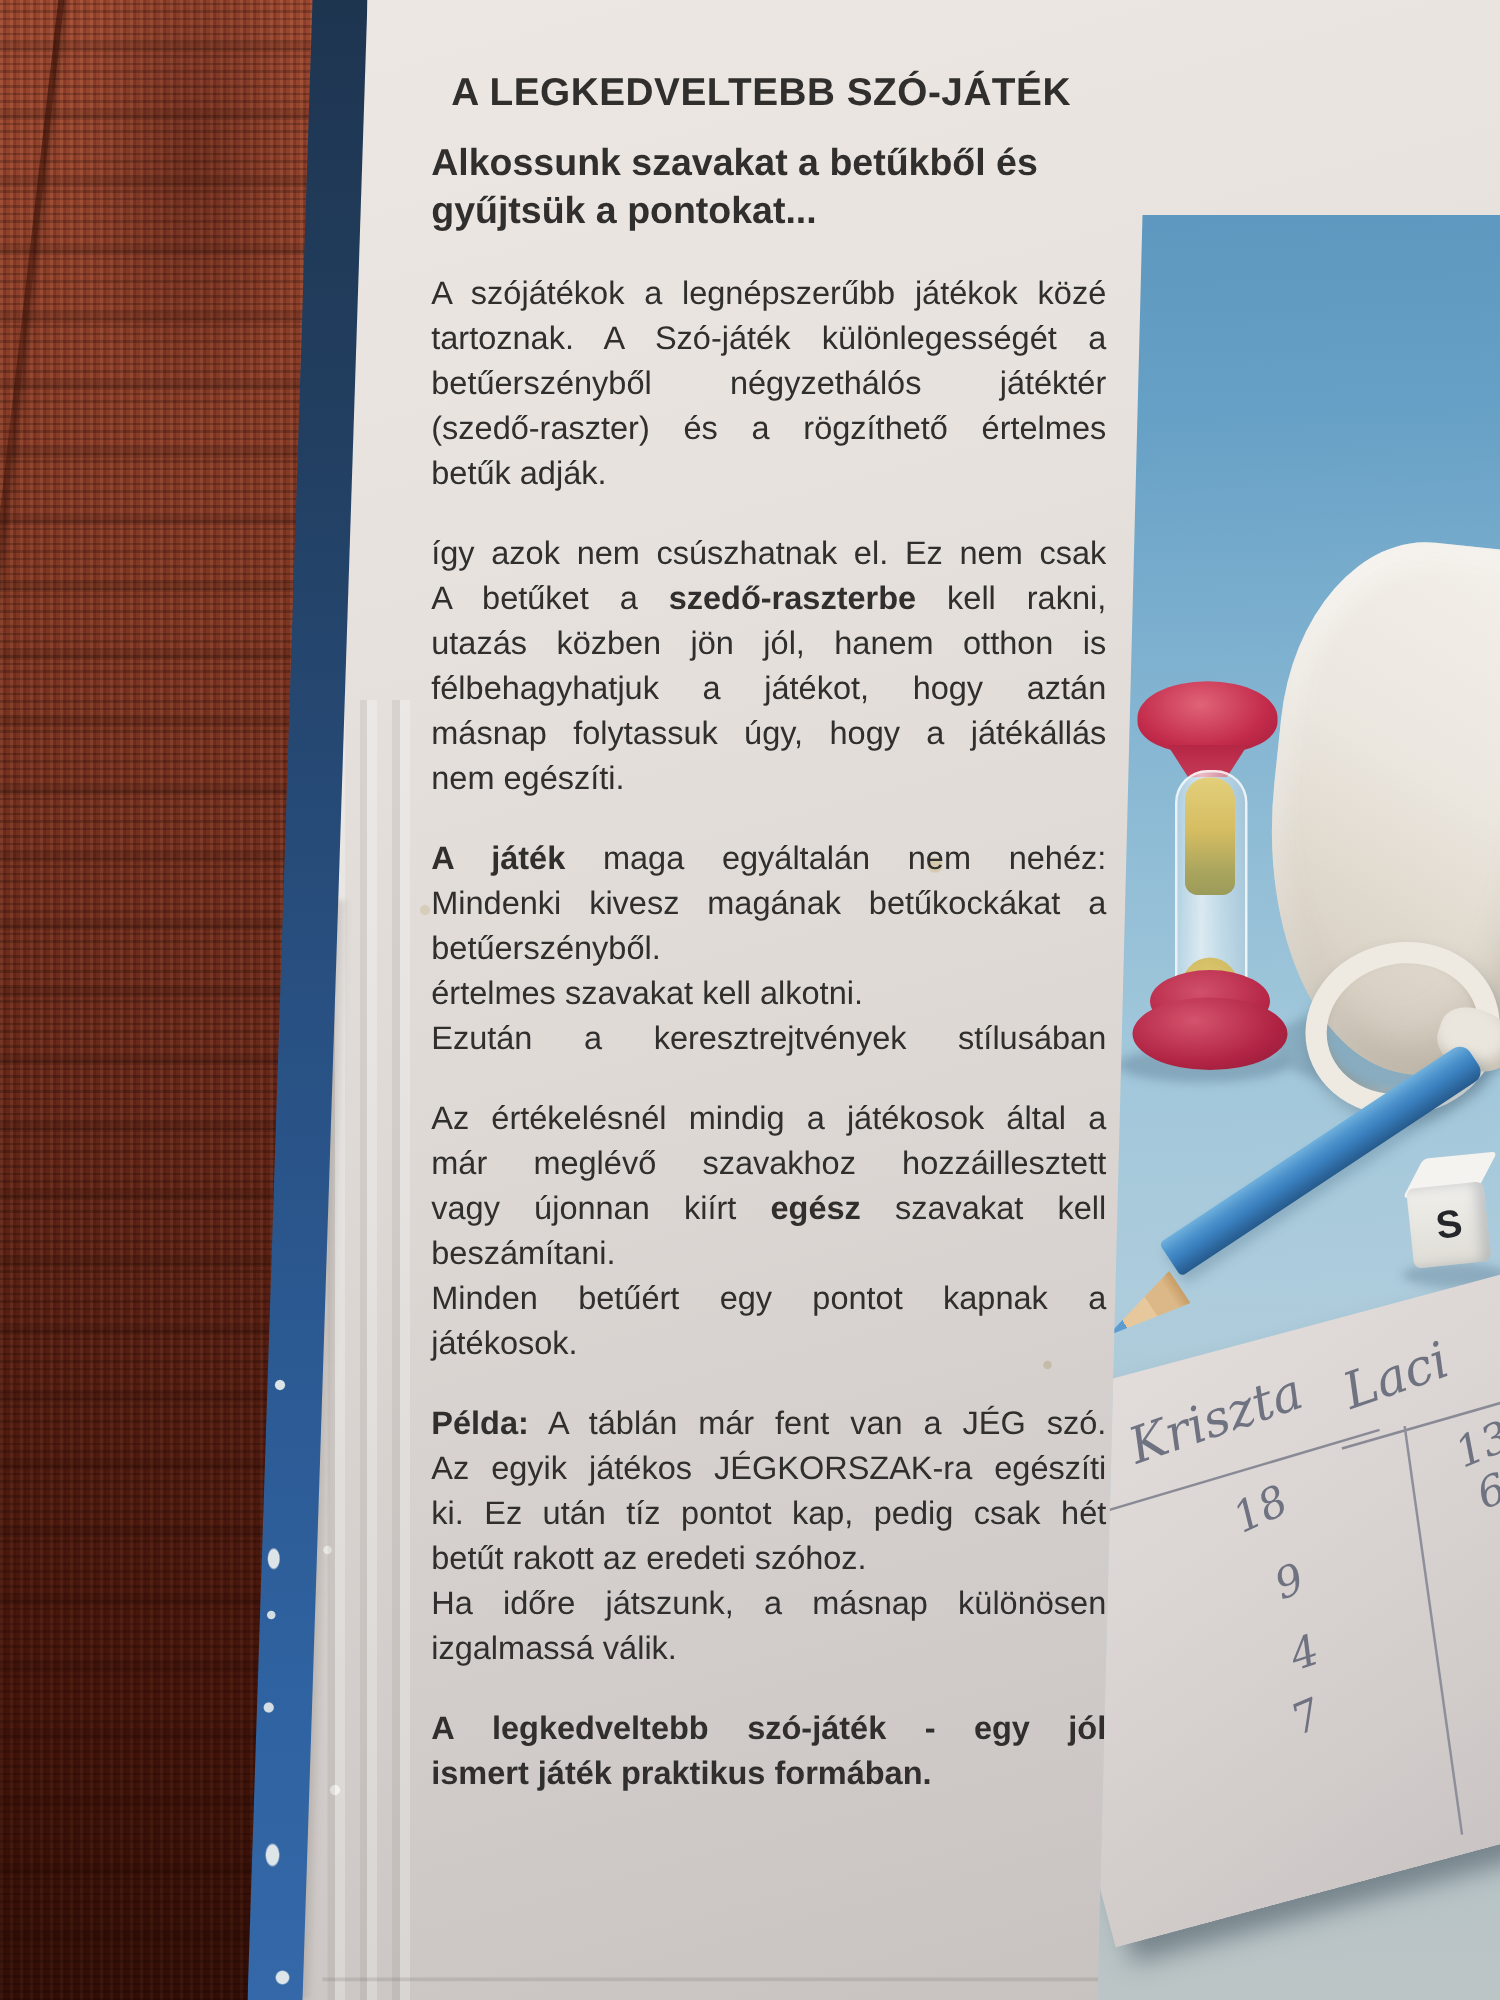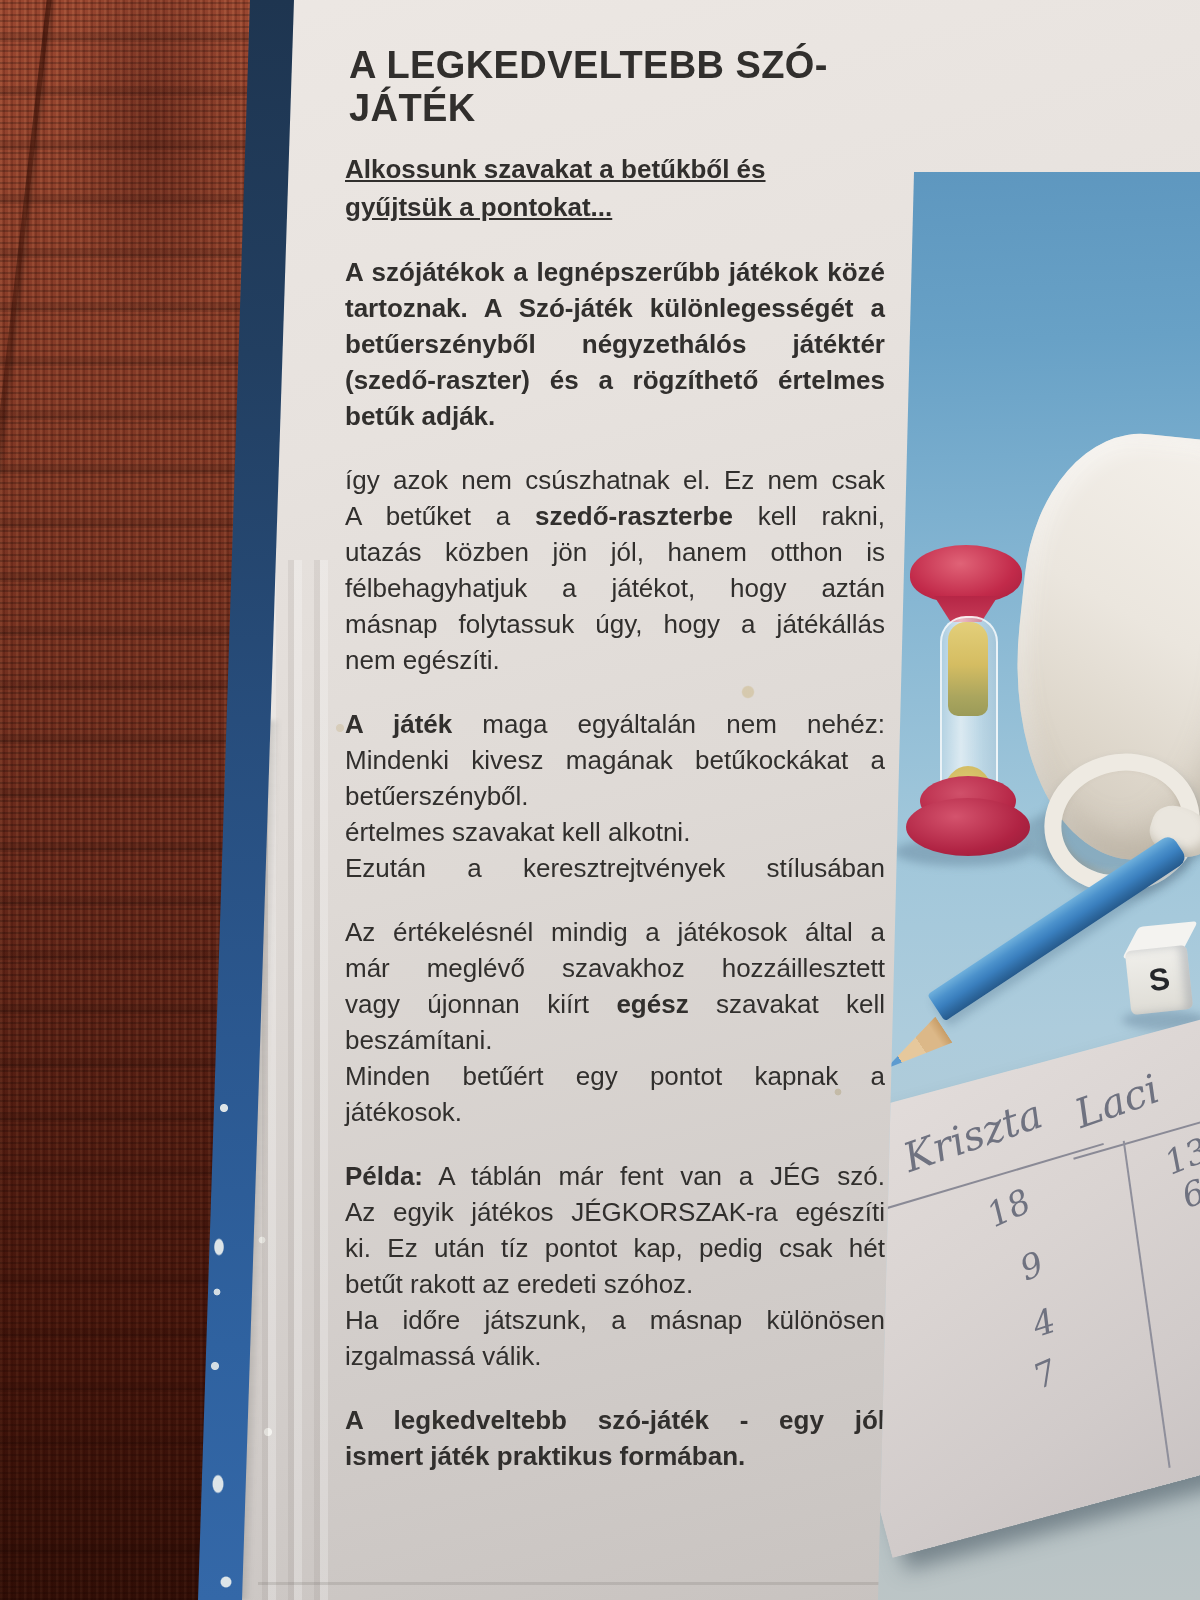--- a/index.html
+++ b/index.html
@@ -15,24 +15,24 @@
       radial-gradient(circle 5px at 262px 1240px, rgba(245,245,240,.85) 0 60%, transparent 75%),
       radial-gradient(circle 6px at 268px 1432px, rgba(245,245,240,.85) 0 60%, transparent 75%),
       linear-gradient(165deg,#ede8e4 0%,#e7e2de 28%,#ded9d5 52%,#d2cdca 76%,#c6c1be 100%);}
   .page-crease{position:absolute;left:258px;top:1582px;width:942px;height:3px;
     background:rgba(120,115,110,.22);}
   .page-edge-creases{position:absolute;left:262px;top:560px;width:70px;height:1040px;
     background:repeating-linear-gradient(90deg, rgba(120,110,105,.12) 0 6px, rgba(255,255,255,.25) 6px 14px, transparent 14px 26px);}
 
   
   .text-col{position:absolute;left:345px;top:40px;width:540px;color:#312f2d;}
-  .title{font-size:38px;font-weight:700;letter-spacing:.4px;margin:4px;}
-  .subtitle{font-size:26px;font-weight:700;line-height:38px;margin:20px 0 0 0;white-space:pre-line;text-decoration:underline;}
+  .title{font-size:31px;font-weight:700;letter-spacing:.4px;margin:16px;}
+  .subtitle{font-size:30px;font-weight:700;line-height:38px;margin:20px 0 0 0;white-space:pre-line;}
   .para{margin-top:28px;font-size:26px;line-height:36px;}
-  .para:first-of-type{font-weight:bold;}
+  .para:first-of-type{}
   .line{text-align:left;}
   .line.just{text-align:justify;text-align-last:justify;}
   .line span.b{font-weight:700;}
 
   
   .photo{position:absolute;left:878px;top:172px;width:322px;height:1428px;
     clip-path:polygon(36px 0,322px 0,322px 1428px,0 1428px);
     background:linear-gradient(178deg,#5e97bf 0%,#68a1c6 12%,#84b5d2 28%,#9fc6da 45%,#adccdc 60%,#b3c9d2 78%,#b7c3c6 92%,#bcc5c6 100%);}
   .photo *{position:absolute;}
 

